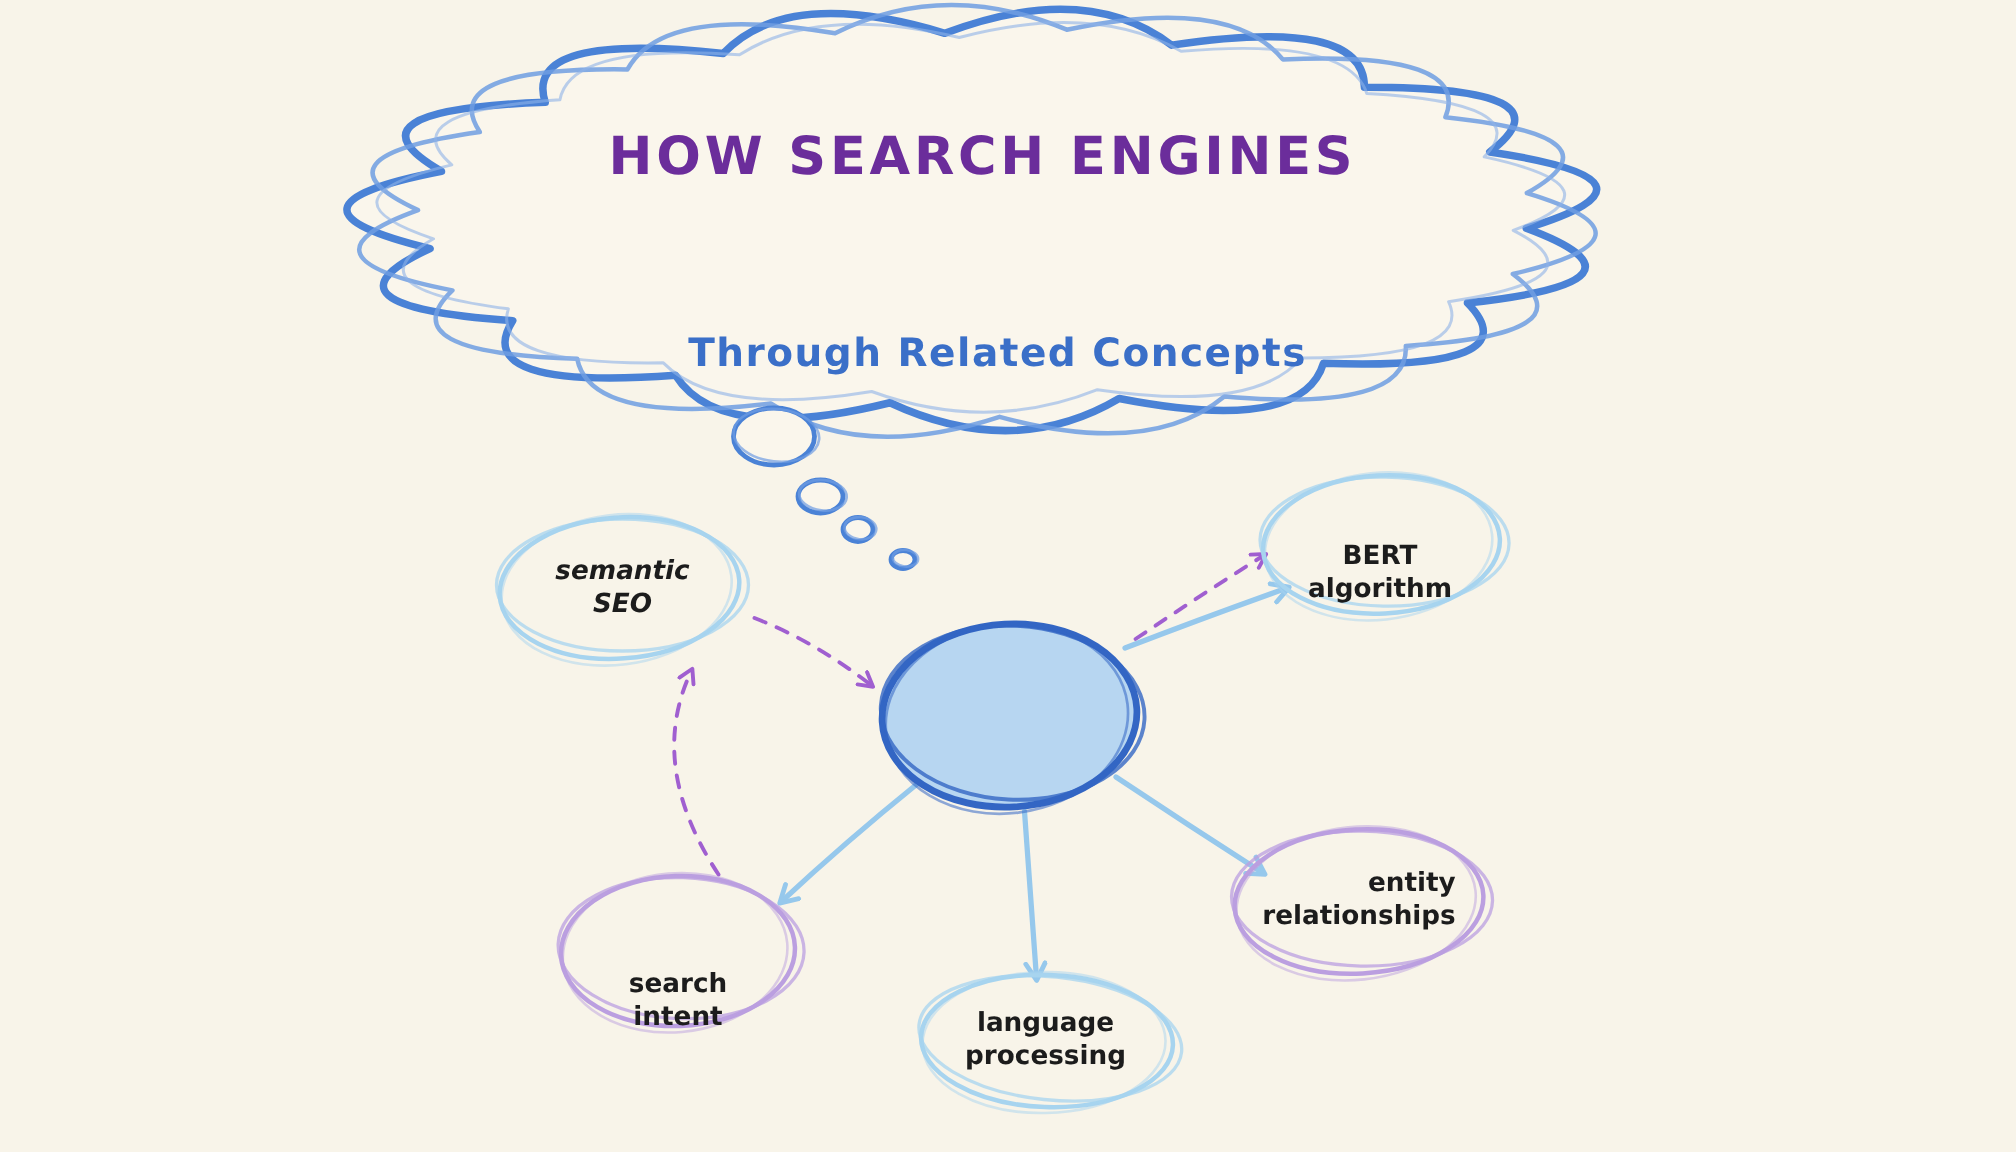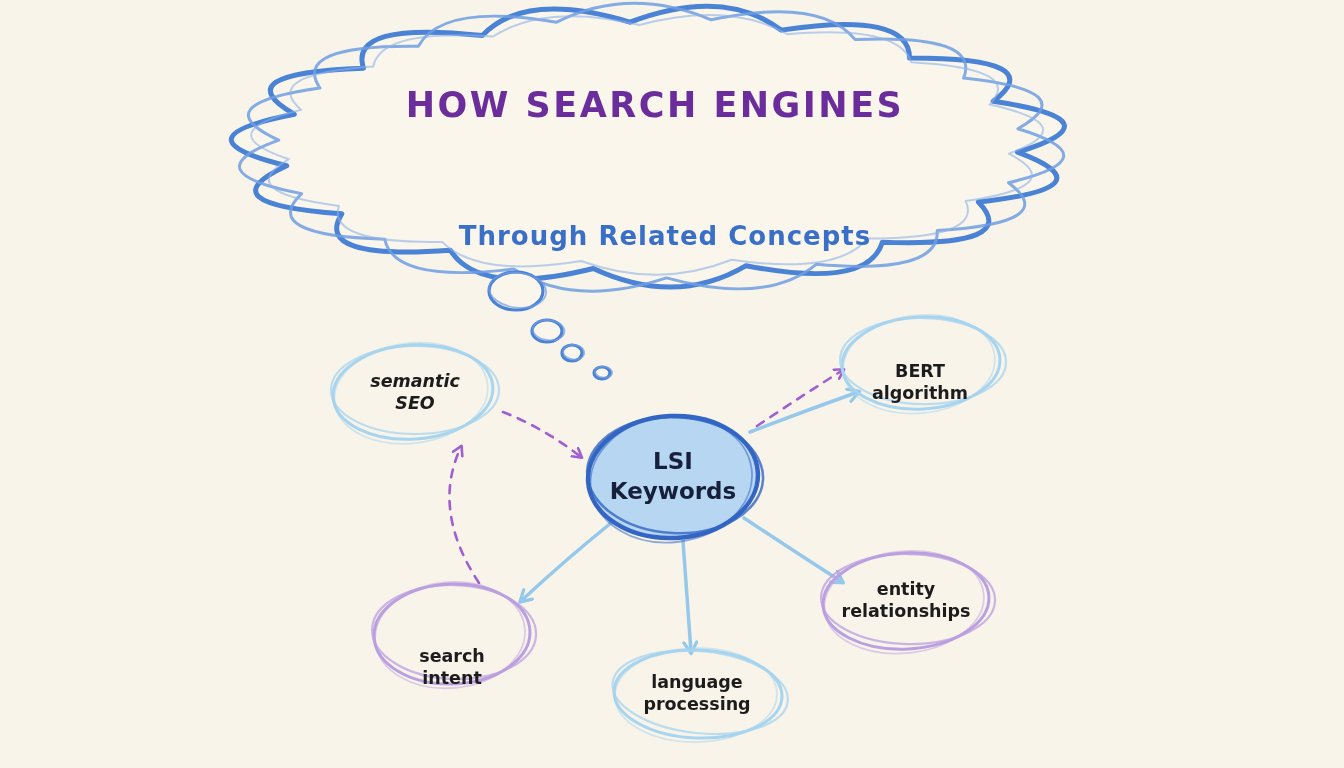--- a/index.html
+++ b/index.html
@@ -26,21 +26,21 @@
   .title-line{color:var(--title-purple);font-size:35px;letter-spacing:2.5px;line-height:1.1;}
   .t1{left:655px;top:105px;width:900px;}
   .t2{left:653px;top:152px;width:900px;}
   .subtitle{left:665px;top:196px;width:700px;color:var(--subtitle-blue);font-size:26px;letter-spacing:1px;margin-top:40px;}
   .center-label{left:673px;top:477px;font-size:23px;color:var(--center-text);line-height:1.3;}
   .node-label{font-size:17.5px;}
   .n-semantic{left:415px;top:393px;font-style:italic;}
   .n-bert{left:920px;top:364px;margin-top:19px;}
   .n-search{left:452px;top:668px;}
   .n-language{left:697px;top:694px;text-align:center;}
-  .n-entity{left:906px;top:601px;}
+  .n-entity{left:906px;top:601px;text-align:right;}
 </style>
 </head>
 <body>
 
 <div class="stage">
   <svg id="scene" width="1344" height="768" viewBox="0 0 1344 768">
       <defs>
         <marker id="ah-blue" viewBox="0 0 10 10" refX="7" refY="5" markerWidth="4.6" markerHeight="4.6" orient="auto" markerUnits="strokeWidth">
           <path d="M 1 1 L 8 5 L 1 9" fill="none" stroke="#96c8ec" stroke-width="2" stroke-linecap="round" stroke-linejoin="round"></path>
         </marker>
@@ -101,22 +101,20 @@
         <ellipse cx="673" cy="477" rx="85" ry="61" fill="#b3d4f1" stroke="none" opacity="0.95"></ellipse>
         <ellipse cx="673" cy="477" rx="85" ry="61" fill="none" stroke="#3366c4" stroke-width="4.5" transform="rotate(-3 673 477)"></ellipse>
         <ellipse cx="675" cy="475" rx="88" ry="58" fill="none" stroke="#3366c4" stroke-width="2.6" opacity="0.8" transform="rotate(3 673 477)"></ellipse>
         <ellipse cx="671" cy="479" rx="81" ry="63" fill="none" stroke="#3366c4" stroke-width="1.8" opacity="0.55" transform="rotate(-7 673 477)"></ellipse>
       </g>
     </svg>
 
   <div class="label title-line t1">HOW SEARCH ENGINES</div>
   <div class="label subtitle">Through Related Concepts</div>
 
-  <div class="label center-label">LSI
-Keywords</div>
 
   <div class="label node-label n-semantic">semantic
 SEO</div>
   <div class="label node-label n-bert">BERT
 algorithm</div>
   <div class="label node-label n-search">search
 intent</div>
   <div class="label node-label n-language">language
 processing</div>
   <div class="label node-label n-entity">entity

